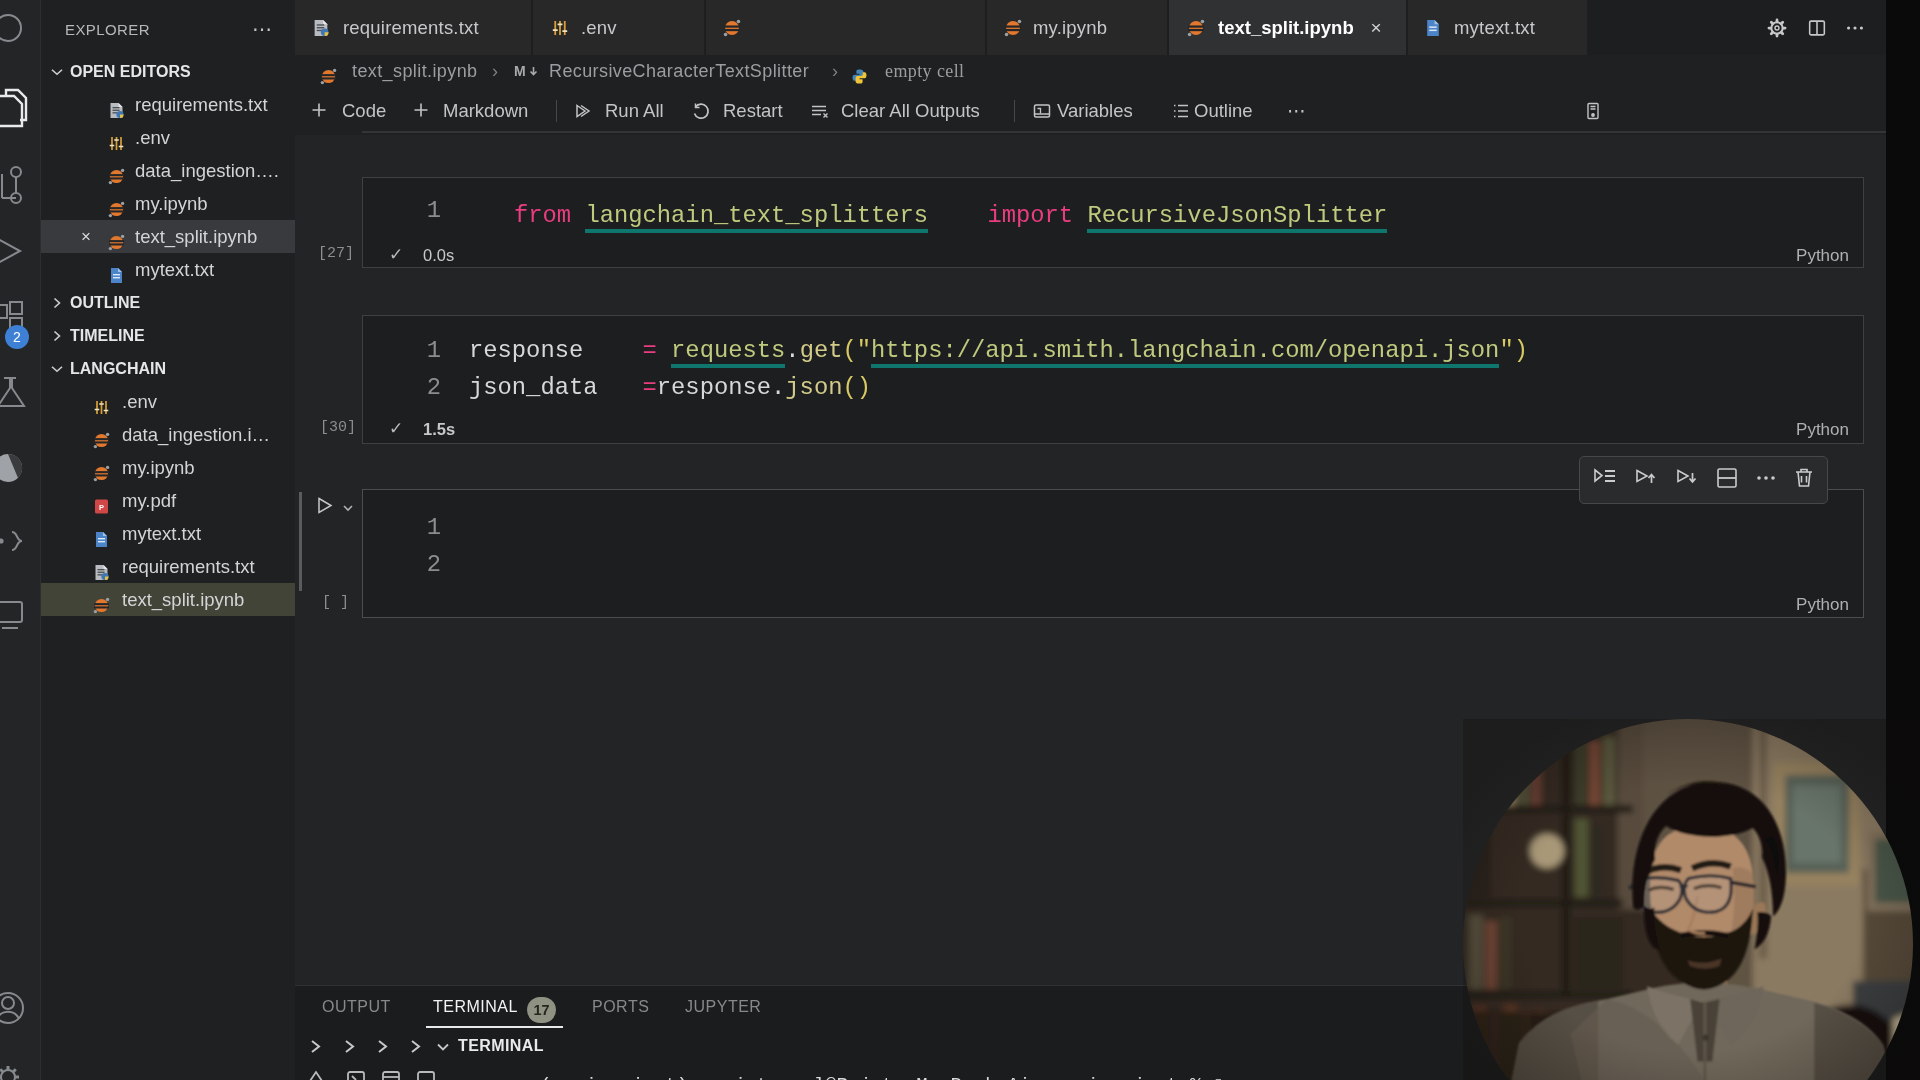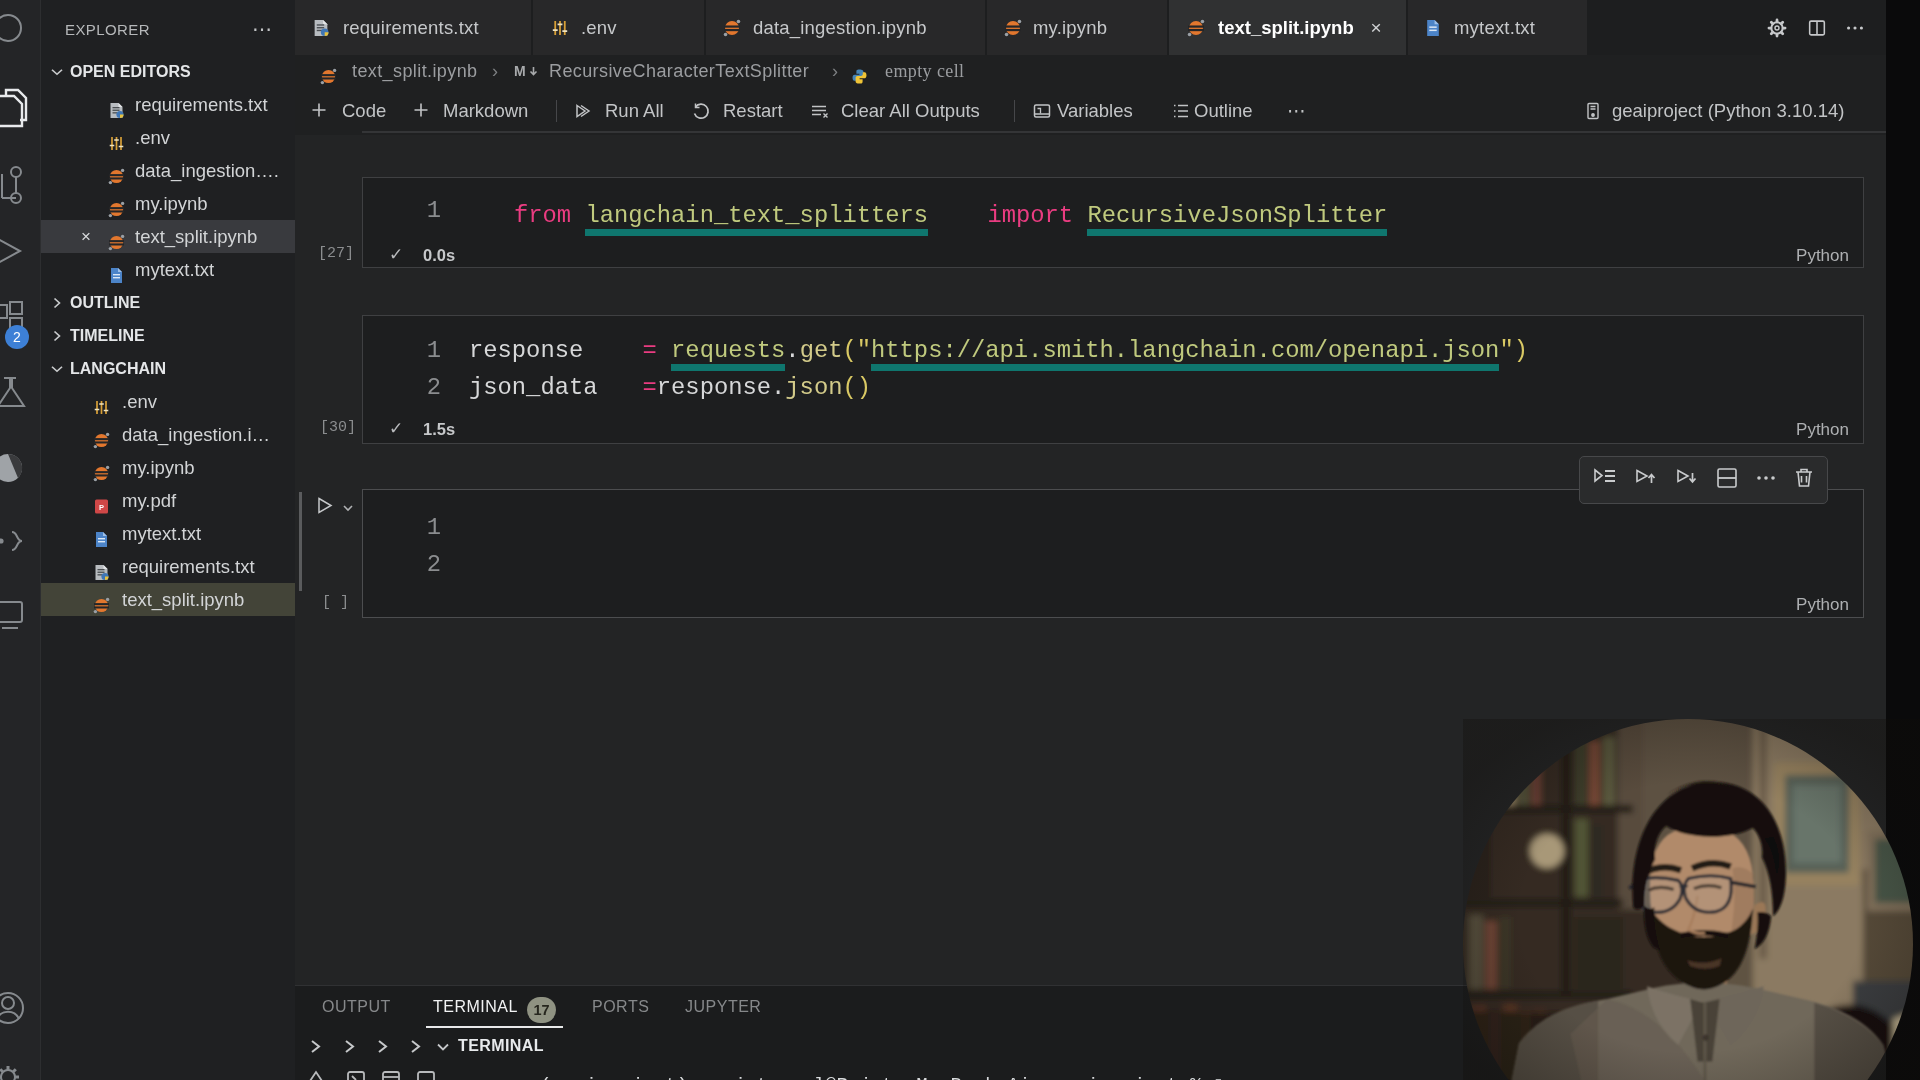--- a/index.html
+++ b/index.html
@@ -38,21 +38,21 @@
   #nbtool .tico{position:absolute;top:13px;width:20px;height:20px;color:#c2c4c6;}
   #nbtool .tico svg{width:20px;height:20px;display:block;}
   .vsep{position:absolute;top:12px;width:1px;height:22px;background:#46474a;}
   
   #editor{left:295px;top:135px;width:1591px;height:850px;background:#232425;}
   #blackstrip{left:1886px;top:0px;width:34px;height:1080px;background:#0a0a0b;z-index:50;}
   .cell{position:absolute;left:67px;background:#1d1e1f;border:1px solid #3f4042;}
   .lnum{position:absolute;color:#8b8d8f;font-family:"Liberation Mono",monospace;font-size:23.8px;text-align:right;width:36px;}
   .code{position:absolute;font-family:"Liberation Mono",monospace;font-size:23.8px;white-space:pre;color:#d7d8d9;}
   .kw{color:#ea3c81;margin-left:45px;}
-  .mod{color:#c0ca7e;border-bottom:7px solid #0f766e;}
+  .mod{color:#c0ca7e;border-bottom:4px solid #0f766e;}
   .fn{color:#d3cb8a;}
   .br{color:#d9c964;}
   .ex{position:absolute;color:#8b8d8f;font-family:"Liberation Mono",monospace;font-size:15px;}
   .stat{position:absolute;font-size:16.5px;color:#c6c8ca;}
   .pylab{position:absolute;font-size:17px;color:#aeb0b2;}
   
   #panel{left:295px;top:985px;width:1591px;height:95px;background:#1b1c1d;border-top:1px solid #303133;}
   .ptab{position:absolute;top:0;height:42px;line-height:42px;font-size:16px;letter-spacing:.5px;color:#86888a;}
   .ptabact{color:#f2f3f4;}
   .punder{position:absolute;top:40px;height:2px;background:#e8e9ea;}
@@ -102,21 +102,21 @@
       <path d="M8.7 15.5 c3 0 2.9-1.3 2.9-2.1 v-2.1 h-3 v-1 h4.7 c.9 0 2.2-.6 2.2-3.1 s-1.3-3-2.2-3 h-1.5 v1.8 c0 1-.9 2-2 2 H6.4 c-.9 0-1.8.8-1.8 1.8 v3.6 c0 .9.8 2.1 4.1 2.1z" fill="#efc437"></path>
     </g>
   </defs>
 </svg>
 <div id="stage">
   <div class="abs" id="editor">
     <div class="cell" style="top:42px;width:1500px;height:89px;">
       <div class="lnum" style="left:42px;top:19px;">1</div>
       <div class="code" style="left:106px;top:19px;line-height:37px;"><span class="kw">from</span> <span class="mod">langchain_text_splitters</span> <span class="kw">import</span> <span class="mod">RecursiveJsonSplitter</span></div>
       <div class="stat" style="left:26px;top:66px;color:#b8babc;font-size:17px;">✓</div>
-      <div class="stat" style="left:60px;top:68px;font-weight:bold;">0.0s</div>
+      <div class="stat" style="left:60px;top:68px;font-weight:normal;">0.0s</div>
       <div class="pylab" style="right:14px;top:68px;">Python</div>
     </div>
     <div class="ex" style="left:23px;top:110px;">[27]</div>
     <div class="cell" style="top:180px;width:1500px;height:127px;">
       <div class="lnum" style="left:42px;top:16px;line-height:37px;">1<br>2</div>
       <div class="code" style="left:106px;top:16px;line-height:37px;">response <span class="kw">=</span> <span class="mod">requests</span>.<span class="fn">get</span><span class="br">("</span><span class="mod">https://api.smith.langchain.com/openapi.json</span><span class="br">")</span><br>json_data<span class="kw">=</span>response.<span class="fn">json</span><span class="br">()</span></div>
       <div class="stat" style="left:26px;top:102px;color:#b8babc;font-size:17px;">✓</div>
       <div class="stat" style="left:60px;top:104px;font-weight:bold;">1.5s</div>
       <div class="pylab" style="right:14px;top:104px;">Python</div>
     </div>
@@ -306,21 +306,20 @@
     <div class="tab" style="left:238px;width:171px;">
         <span class="tic" style="left:18px;"><svg width="18" height="18" viewBox="0 0 17 17">
             <use href="#i-env"></use>
           </svg></span>
         <span class="ttl" style="left:48px;">.env</span>
       </div>
     <div class="tab" style="left:411px;width:279px;">
         <span class="tic" style="left:17px;"><svg width="18" height="18" viewBox="0 0 17 17">
             <use href="#i-jup"></use>
           </svg></span>
-        <span class="ttl" style="left:47px;">data_ingestion.ipynb</span>
       </div>
     <div class="tab" style="left:692px;width:180px;">
         <span class="tic" style="left:17px;"><svg width="18" height="18" viewBox="0 0 17 17">
             <use href="#i-jup"></use>
           </svg></span>
         <span class="ttl" style="left:46px;">my.ipynb</span>
       </div>
     <div class="tab tabactive" style="left:874px;width:237px;">
         <span class="tic" style="left:18px;"><svg width="18" height="18" viewBox="0 0 17 17">
             <use href="#i-jup"></use>
@@ -418,21 +417,20 @@
       </span>
     <span class="ti" style="left:899px;">Outline</span>
     <span class="ti" style="left:992px;letter-spacing:2px;color:#c2c4c6;">⋯</span>
     <span class="tico" style="left:1288px;">
         <svg viewBox="0 0 20 20" fill="none" stroke="currentColor" stroke-width="1.4">
           <rect x="5" y="2.5" width="10" height="15" rx="1"></rect>
           <path d="M7.5 5.5 h5 M7.5 8 h5"></path>
           <circle cx="10" cy="14" r="1.2" fill="currentColor"></circle>
         </svg>
       </span>
-    <span class="ti" style="left:1317px;">geaiproject (Python 3.10.14)</span>
     <div style="position:absolute;left:67px;top:43px;width:1524px;height:2px;background:#343537;"></div>
   </div>
   <div class="abs" id="panel">
     <span class="ptab" style="left:27px;">OUTPUT</span>
     <span class="ptab ptabact" style="left:138px;">TERMINAL</span>
     <span class="pbadge">17</span>
     <span class="punder" style="left:131px;width:137px;"></span>
     <span class="ptab" style="left:297px;">PORTS</span>
     <span class="ptab" style="left:390px;">JUPYTER</span>
     <span class="pchv" style="left:12px;top:52px;transform:none;"><svg width="17" height="17" viewBox="0 0 17 17">

